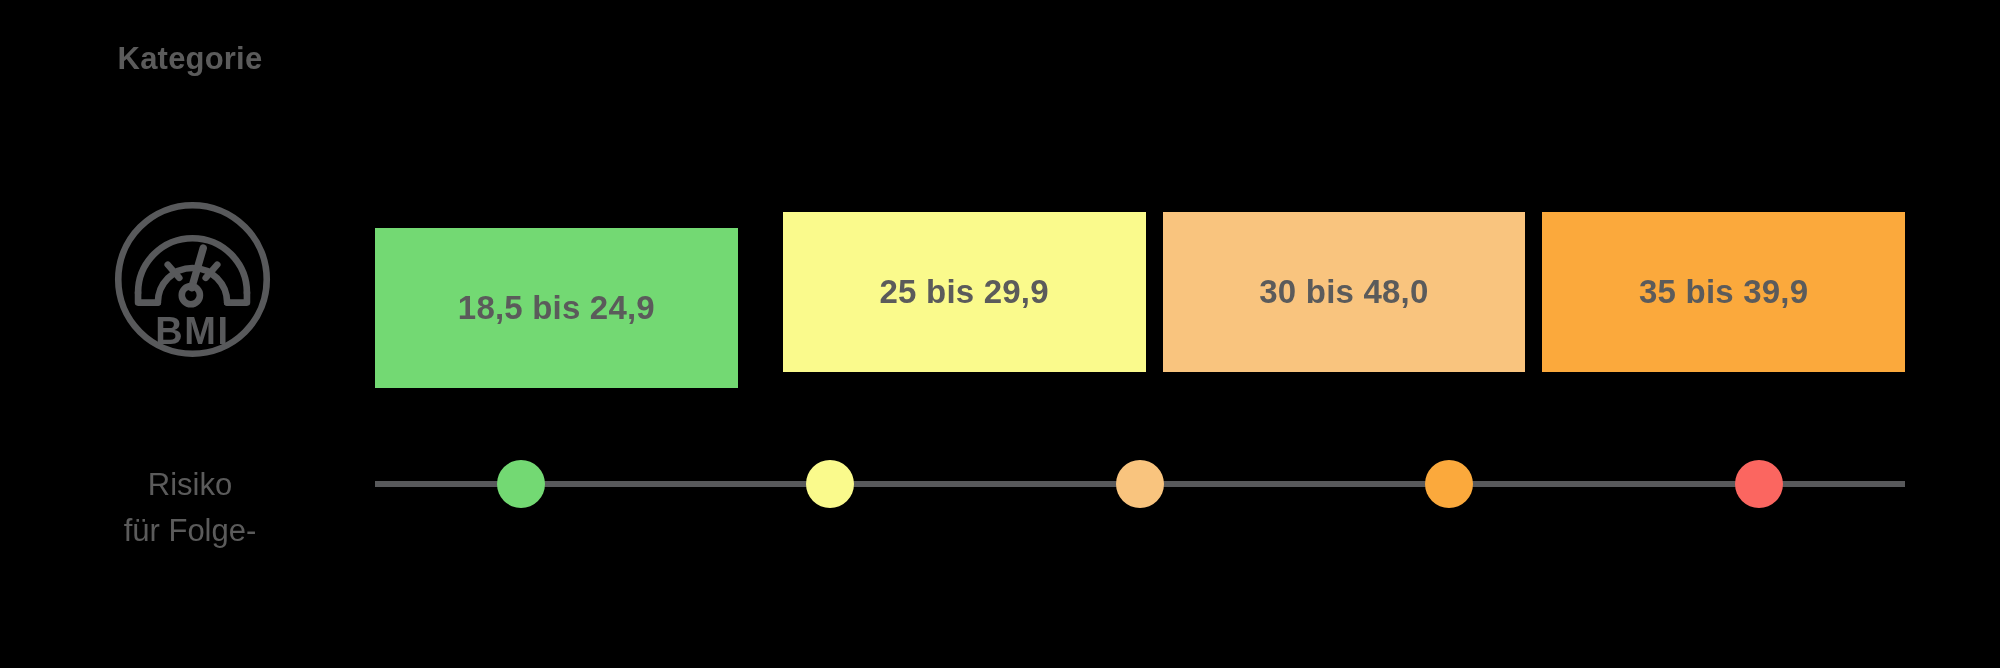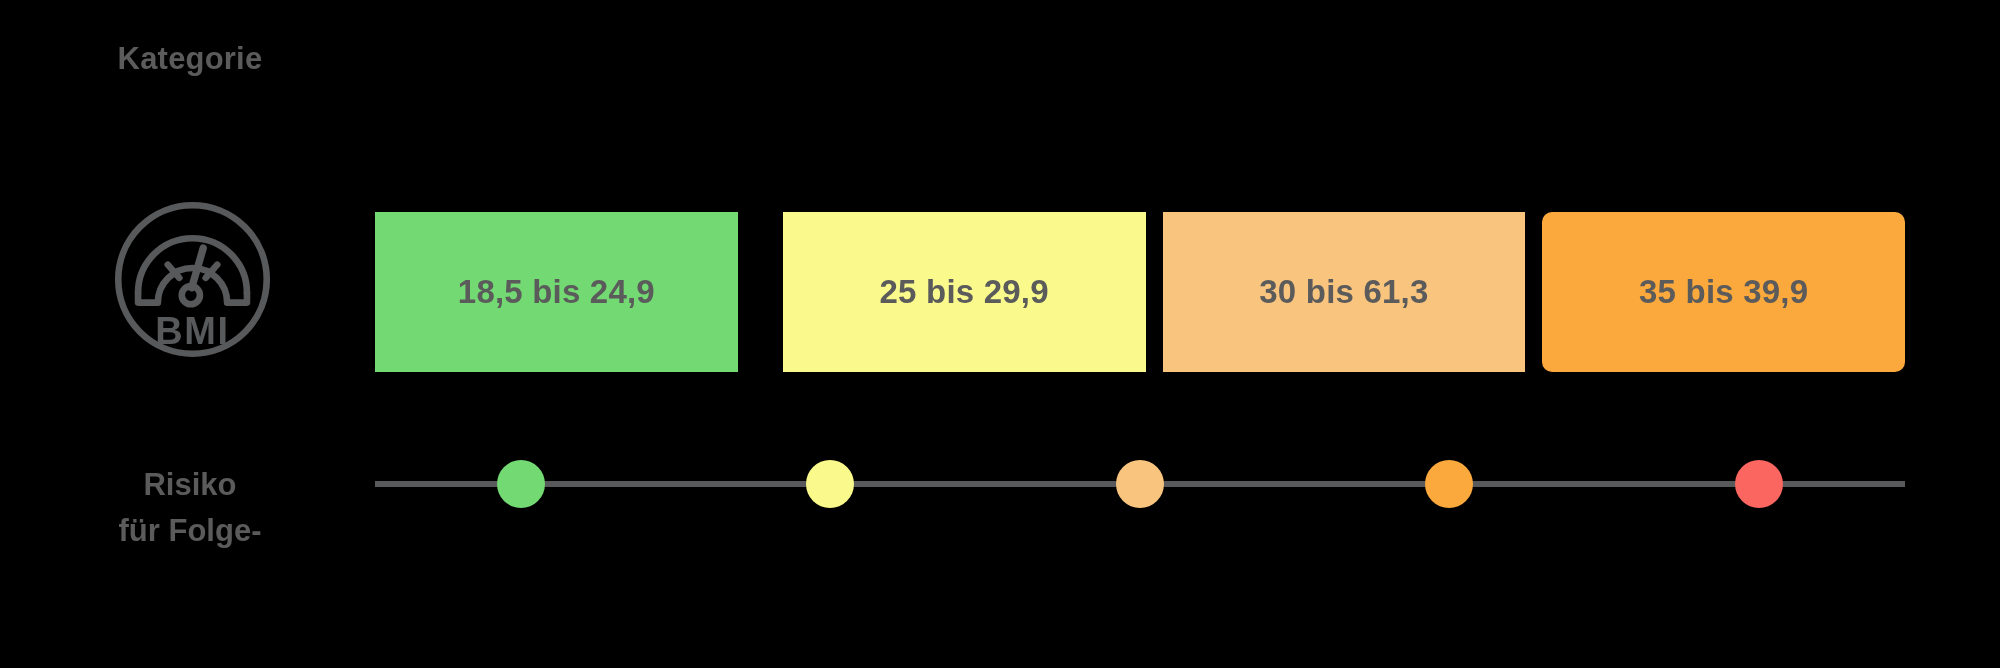--- a/index.html
+++ b/index.html
@@ -49,21 +49,21 @@
   }
 
   .risiko-label {
     position: absolute;
     left: 0;
     top: 462px;
     width: 380px;
     text-align: center;
     color: #5b5b5b;
     font-size: 31px;
-    font-weight: bold;
+    font-weight: normal;
     line-height: 1.48;
   }
   .risiko-label .rl-line { display: block; }
 
   
   .boxes-row {
     position: absolute;
     left: 375px;
     top: 212px;
     width: 1530px;
@@ -133,24 +133,24 @@
 
       <path d="M 113 62 L 99 110" stroke-width="9"></path>
 
       <circle cx="98" cy="119" r="11" stroke-width="8"></circle>
 
       <text x="100" y="178" fill="#58595b" stroke="none" font-family="'Liberation Sans', sans-serif" font-size="46" font-weight="bold" letter-spacing="2" text-anchor="middle">BMI</text>
     </svg>
   </div>
 
   <div class="boxes-row">
-    <div class="cat-box" style="background-color: rgb(115, 217, 115);">18,5 bis 24,9</div>
+    <div class="cat-box" style="background-color: rgb(115, 217, 115); margin-top: 16px;">18,5 bis 24,9</div>
     <div class="cat-box" style="background-color: rgb(250, 250, 140); margin-left: 28px;">25 bis 29,9</div>
-    <div class="cat-box" style="background-color: rgb(249, 196, 126);">30 bis 61,3</div>
-    <div class="cat-box" style="background-color: rgb(251, 169, 60); border-radius: 10px;">35 bis 39,9</div>
+    <div class="cat-box" style="background-color: rgb(249, 196, 126);">30 bis 48,0</div>
+    <div class="cat-box" style="background-color: rgb(251, 169, 60);">35 bis 39,9</div>
   </div>
 
   <div class="risk-scale">
     <div class="risk-line"></div>
     <div class="risk-dot" style="background: rgb(115, 217, 115); left: 146px;"></div>
     <div class="risk-dot" style="background: rgb(250, 250, 140); left: 455px;"></div>
     <div class="risk-dot" style="background: rgb(249, 196, 126); left: 765px;"></div>
     <div class="risk-dot" style="background: rgb(251, 169, 60); left: 1074px;"></div>
     <div class="risk-dot" style="background: rgb(251, 102, 96); left: 1384px;"></div>
   </div>

